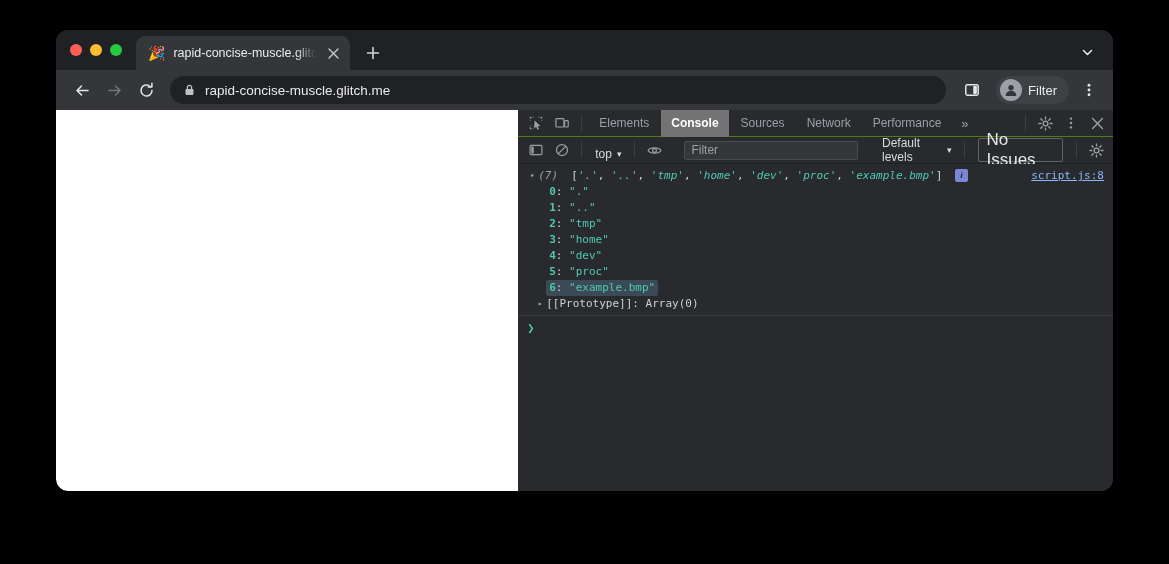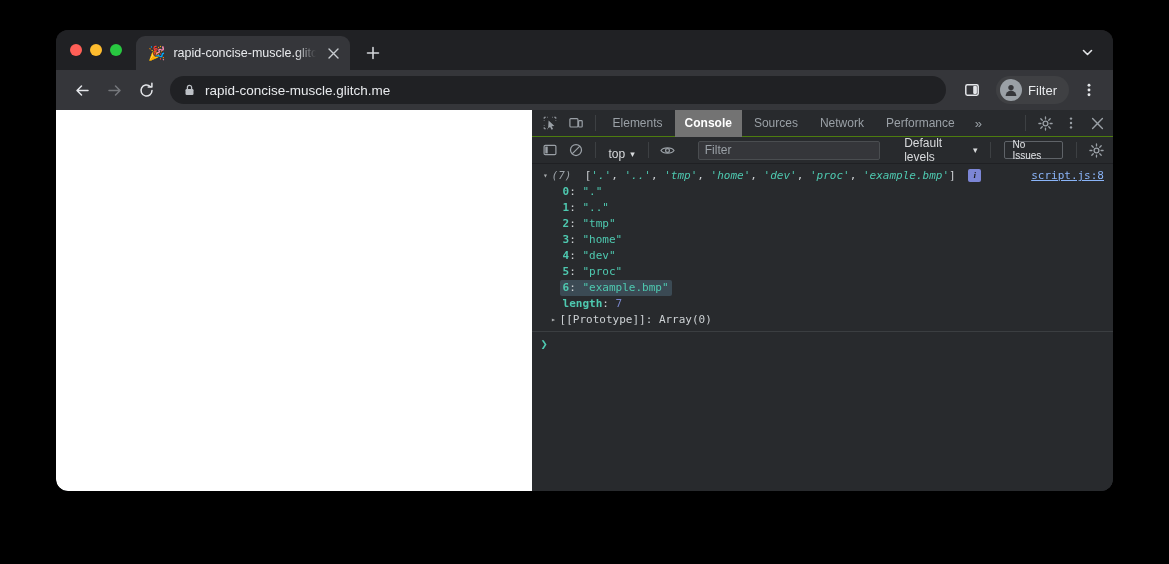--- a/index.html
+++ b/index.html
@@ -256,25 +256,25 @@
     margin: 0 16px;
   }
   .levels-select {
     margin-left: auto;
     display: flex; align-items: center; 
     color: #d8dadc; font-size: 12px;
     padding: 0 6px;
     height: 20px;
   }
   .issues-pill {
-    height: 18px;
+    height: 24px;
     border: 1px solid #5f6368;
     border-radius: 2px;
     color: #e4e6e9;
-    font-size: 10px;
+    font-size: 17px;
     padding: 0 7px;
     display: flex; align-items: center;
     margin: 0 6px;
   }
 
   
   .console-body {
     flex: 1 1 auto;
     background: #282a2d;
     overflow: hidden;
@@ -567,23 +567,20 @@
           <div class="c-row c-prop">
             <span class="inner"><span class="prop-key">4</span><span class="punct">: </span><span class="strq">"dev"</span></span>
           </div>
           <div class="c-row c-prop">
             <span class="inner"><span class="prop-key">5</span><span class="punct">: </span><span class="strq">"proc"</span></span>
           </div>
           <div class="c-row c-prop selected">
             <span class="inner"><span class="prop-key">6</span><span class="punct">: </span><span class="strq">"example.bmp"</span></span>
           </div>
 
-          <div class="c-row c-prop">
-            <span class="inner"><span class="prop-key">length</span><span class="punct">: </span><span class="num">7</span></span>
-          </div>
 
           <div class="c-row c-proto">
             <span class="disclosure closed"></span>
             <span><span class="proto-txt">[[Prototype]]</span><span class="proto-txt">: </span><span class="proto-txt">Array(0)</span></span>
           </div>
         </div>
 
         <div class="console-prompt">
           <span class="prompt-caret">❯</span>
         </div>

